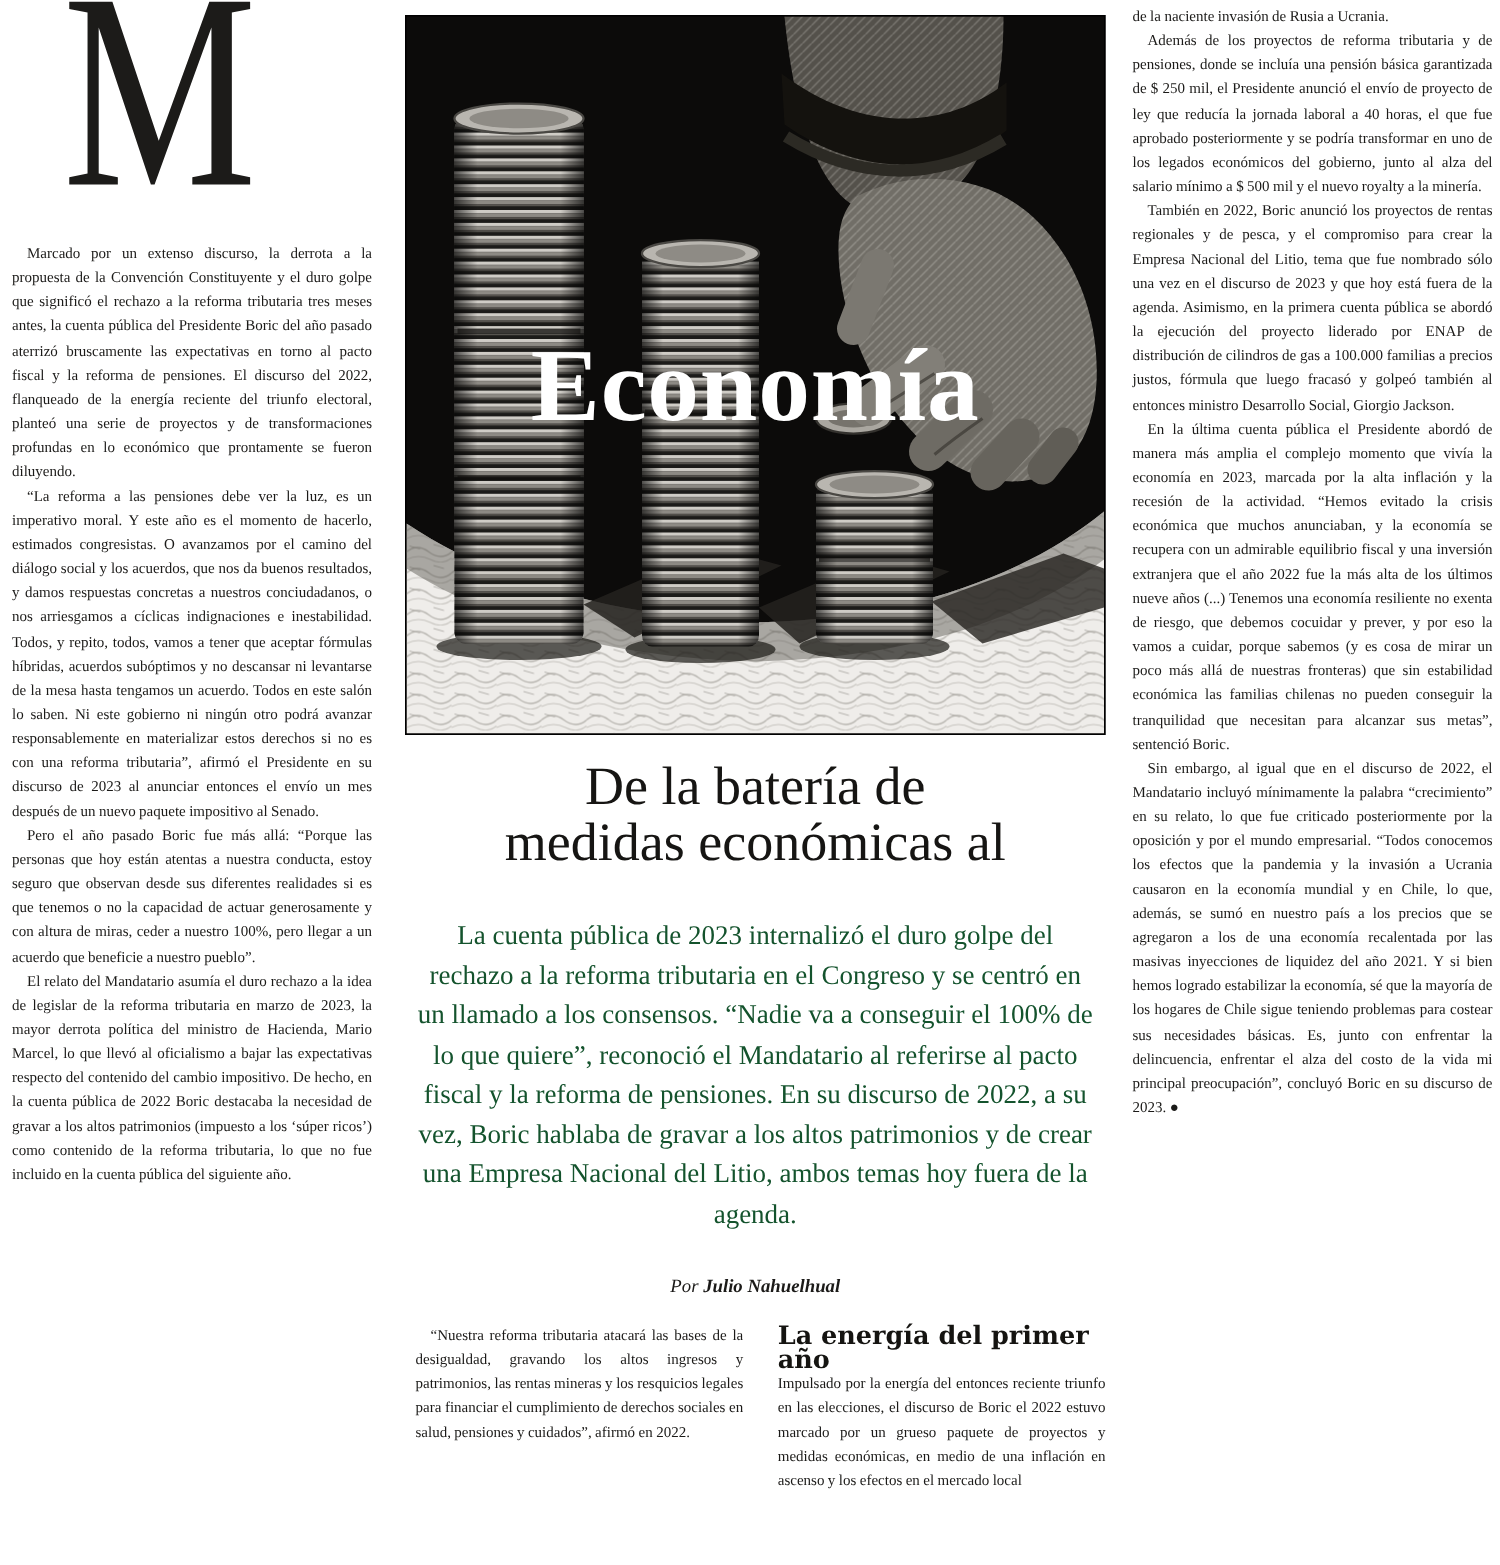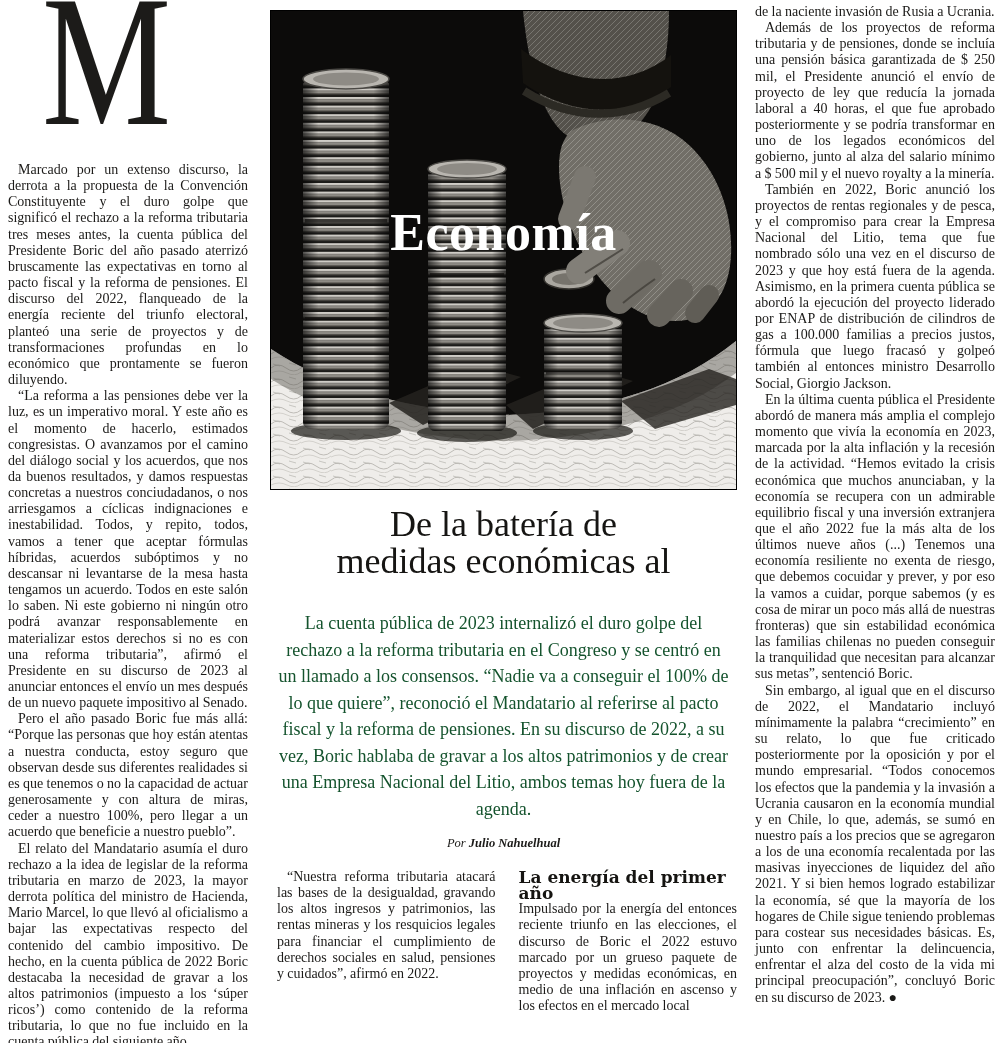--- a/index.html
+++ b/index.html
@@ -11,21 +11,21 @@
   }
   .page{position:absolute;inset:0;}
 
   
   .col-left{position:absolute;left:8px;top:18px;width:240px;}
   .center{position:absolute;left:270px;top:10px;width:467px;}
   .col-right{position:absolute;left:755px;top:4px;width:240px;}
 
   .body-p{
     margin:0;
-    font-size:14px;line-height:16.15px;
+    font-size:10px;line-height:16.15px;
     text-align:justify;
     hyphens:auto;-webkit-hyphens:auto;
     word-spacing:-0.2px;
   }
   .indent{text-indent:10px;}
 
   
   .dropcap-wrap{height:132px;position:relative;margin-bottom:12px;}
   .dropcap{
     position:absolute;left:34px;bottom:-4px;
@@ -35,40 +35,40 @@
     letter-spacing:0;
   }
 
   
   .illustration{
     position:relative;margin:0;width:465px;height:478px;
     background:#0c0b0a;border:1px solid #000;
   }
   .illustration svg{display:block;width:465px;height:478px;}
   .section-label{
-    position:absolute;left:0;right:0;top:196px;
+    position:absolute;left:0;right:0;top:212px;
     text-align:center;
     font-family:"Liberation Serif", serif;
-    font-weight:700;font-size:52px;line-height:1;
+    font-weight:700;font-size:69px;line-height:1;
     color:#ffffff;letter-spacing:.5px;
   }
 
   
   .headline{
     margin:16px 0 0 0;
     font-weight:400;font-size:36px;line-height:37px;
     text-align:center;color:#161513;
   }
   .deck{
     margin:30px auto 0 auto;max-width:452px;
     font-size:18px;line-height:26.5px;
     text-align:center;color:#14532d;
   }
   .byline{
-    margin:14px 0 0 0;text-align:center;
+    margin:28px 0 0 0;text-align:center;
     font-size:12.5px;font-style:italic;color:#1b1a18;
   }
   .by-name{font-weight:700;}
 
   
   .bottom-cols{display:flex;gap:23px;padding-left:7px;margin-top:18px;}
   .bcol{width:220px;}
   .subhead{
     margin:0 0 0 0;
     font-family:"DejaVu Serif","Liberation Serif",serif;

